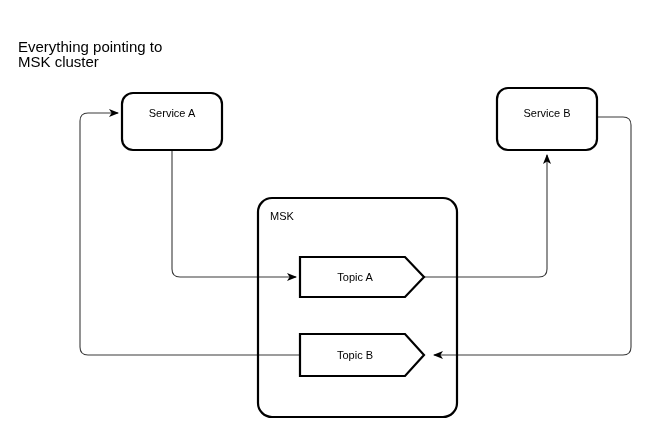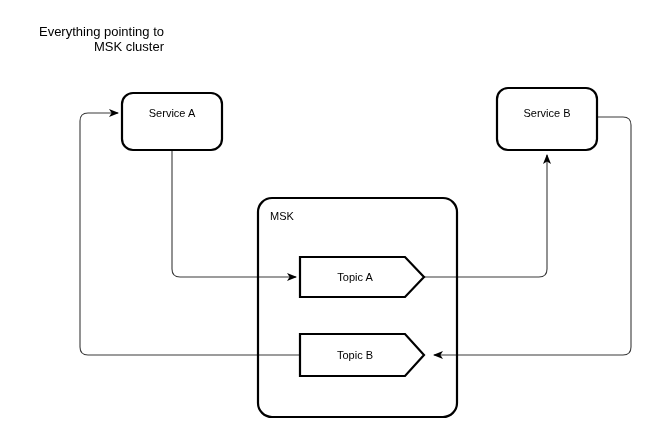--- a/index.html
+++ b/index.html
@@ -18,24 +18,24 @@
     overflow: hidden;
   }
   #canvas svg {
     position: absolute;
     left: 0;
     top: 0;
   }
   .note-text {
     position: absolute;
     left: 18px;
-    top: 24px;
+    top: 39px;
     width: 146px;
-    text-align: right;
-    font-size: 13px;
+    text-align: left;
+    font-size: 15px;
     line-height: 15px;
     color: #000000;
     white-space: pre-line;
   }
   .node-label {
     font-size: 11px;
     fill: #000000;
     font-family: "Liberation Sans", sans-serif;
     text-anchor: middle;
     dominant-baseline: middle;

